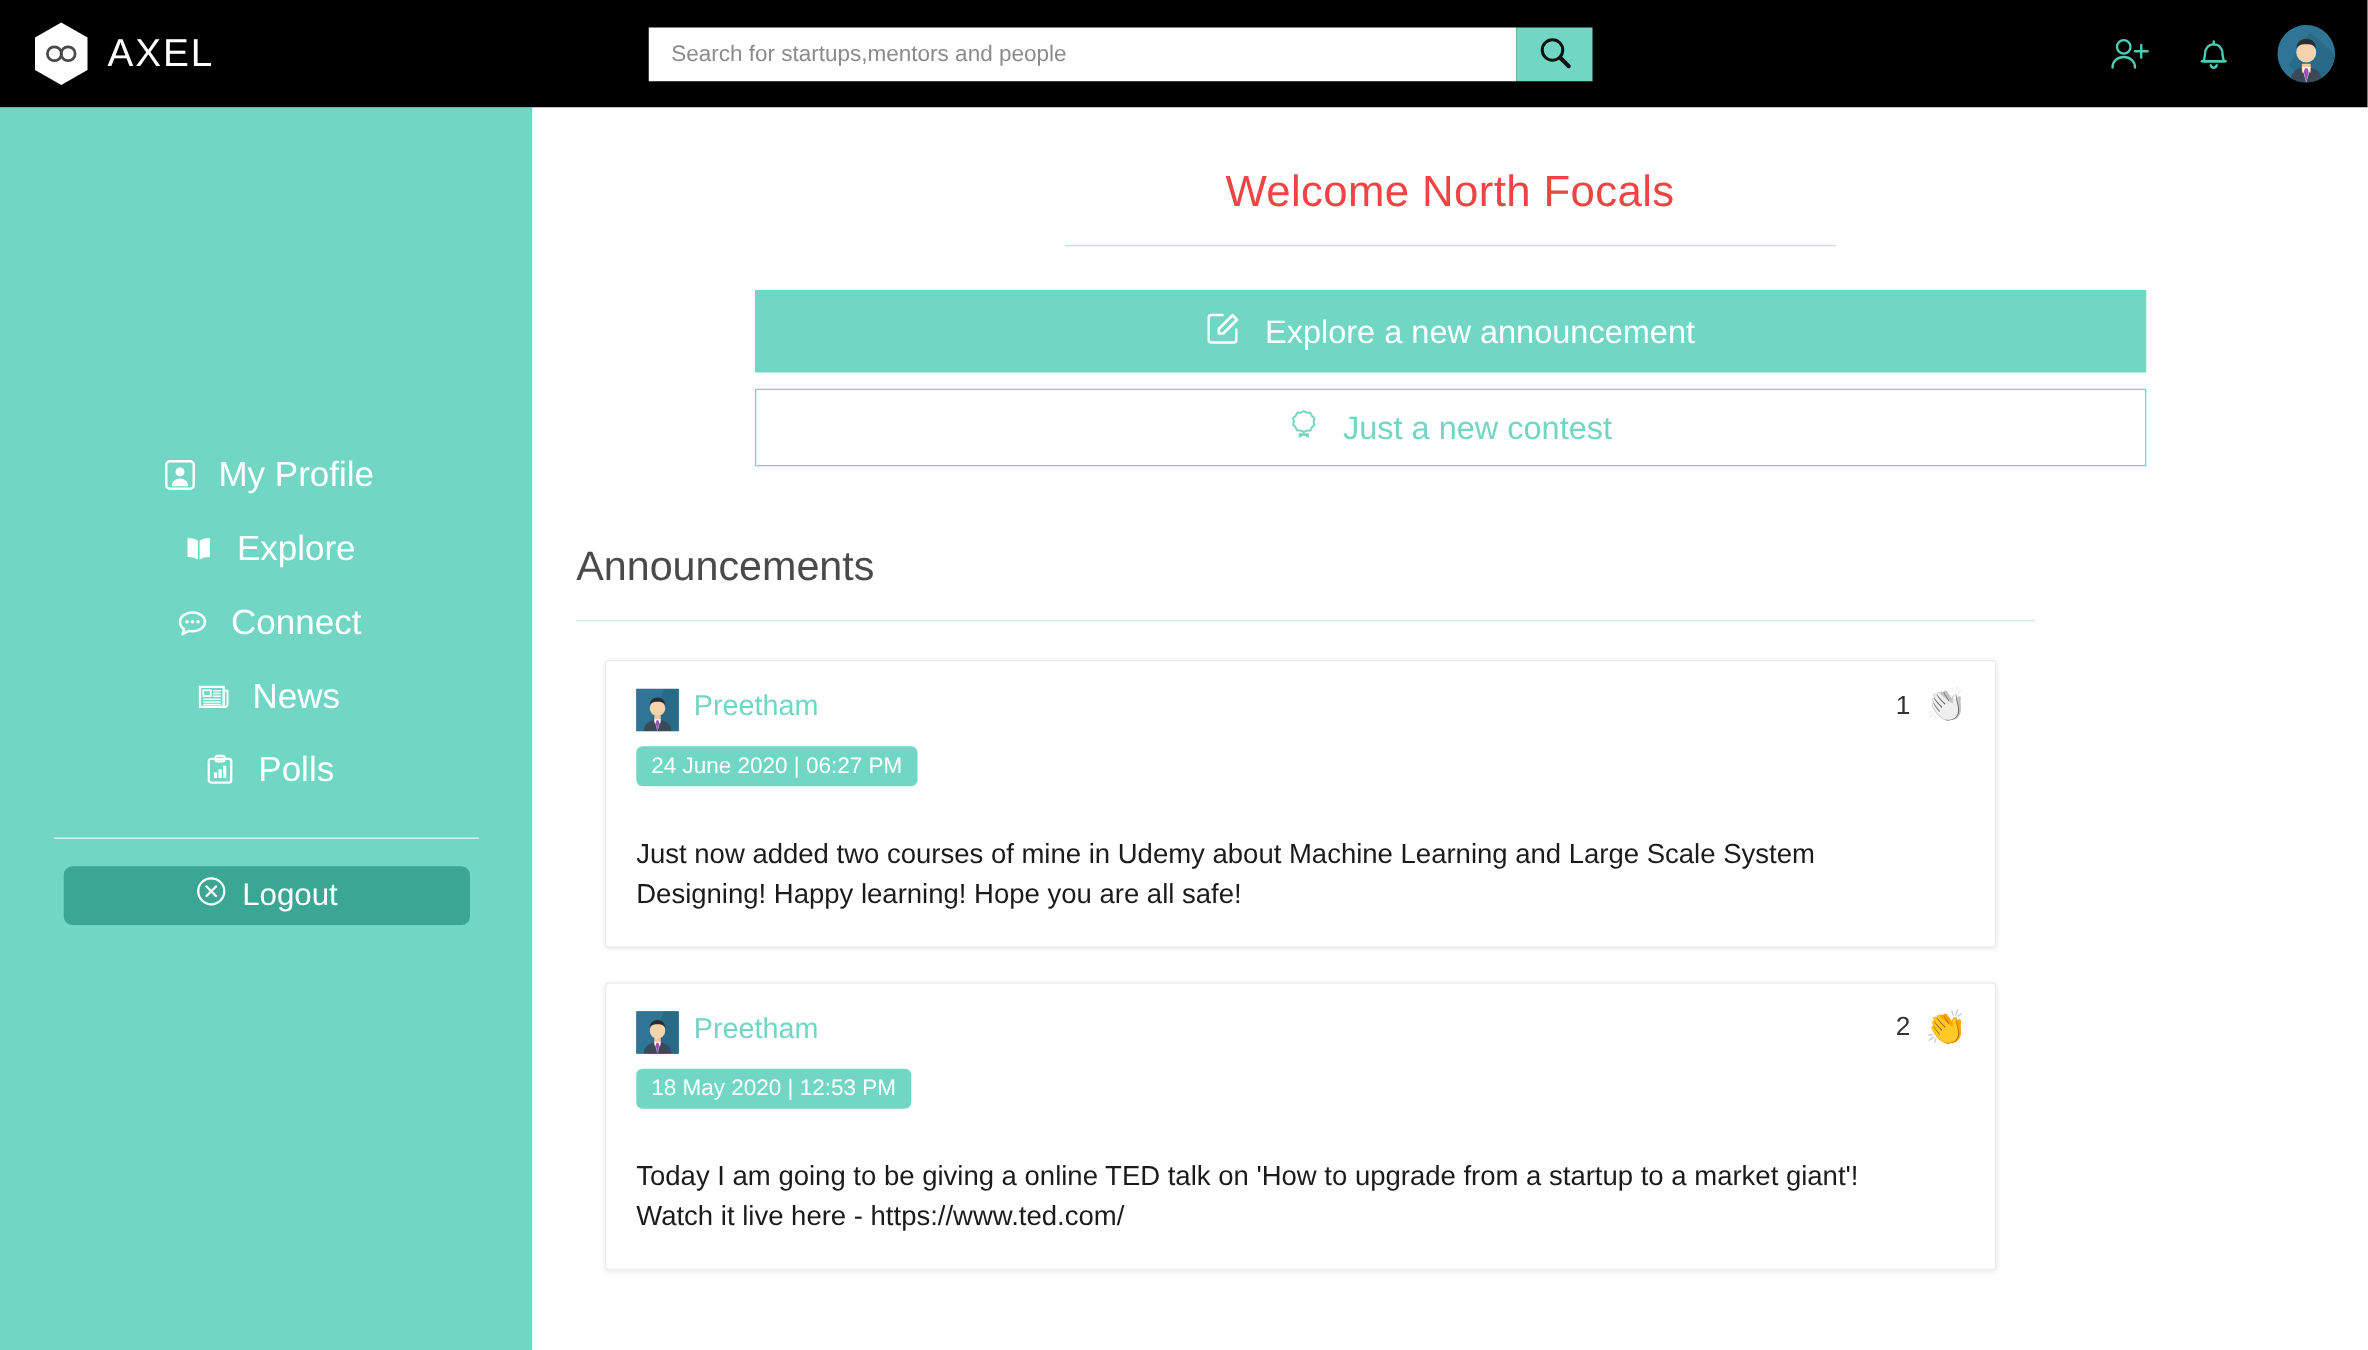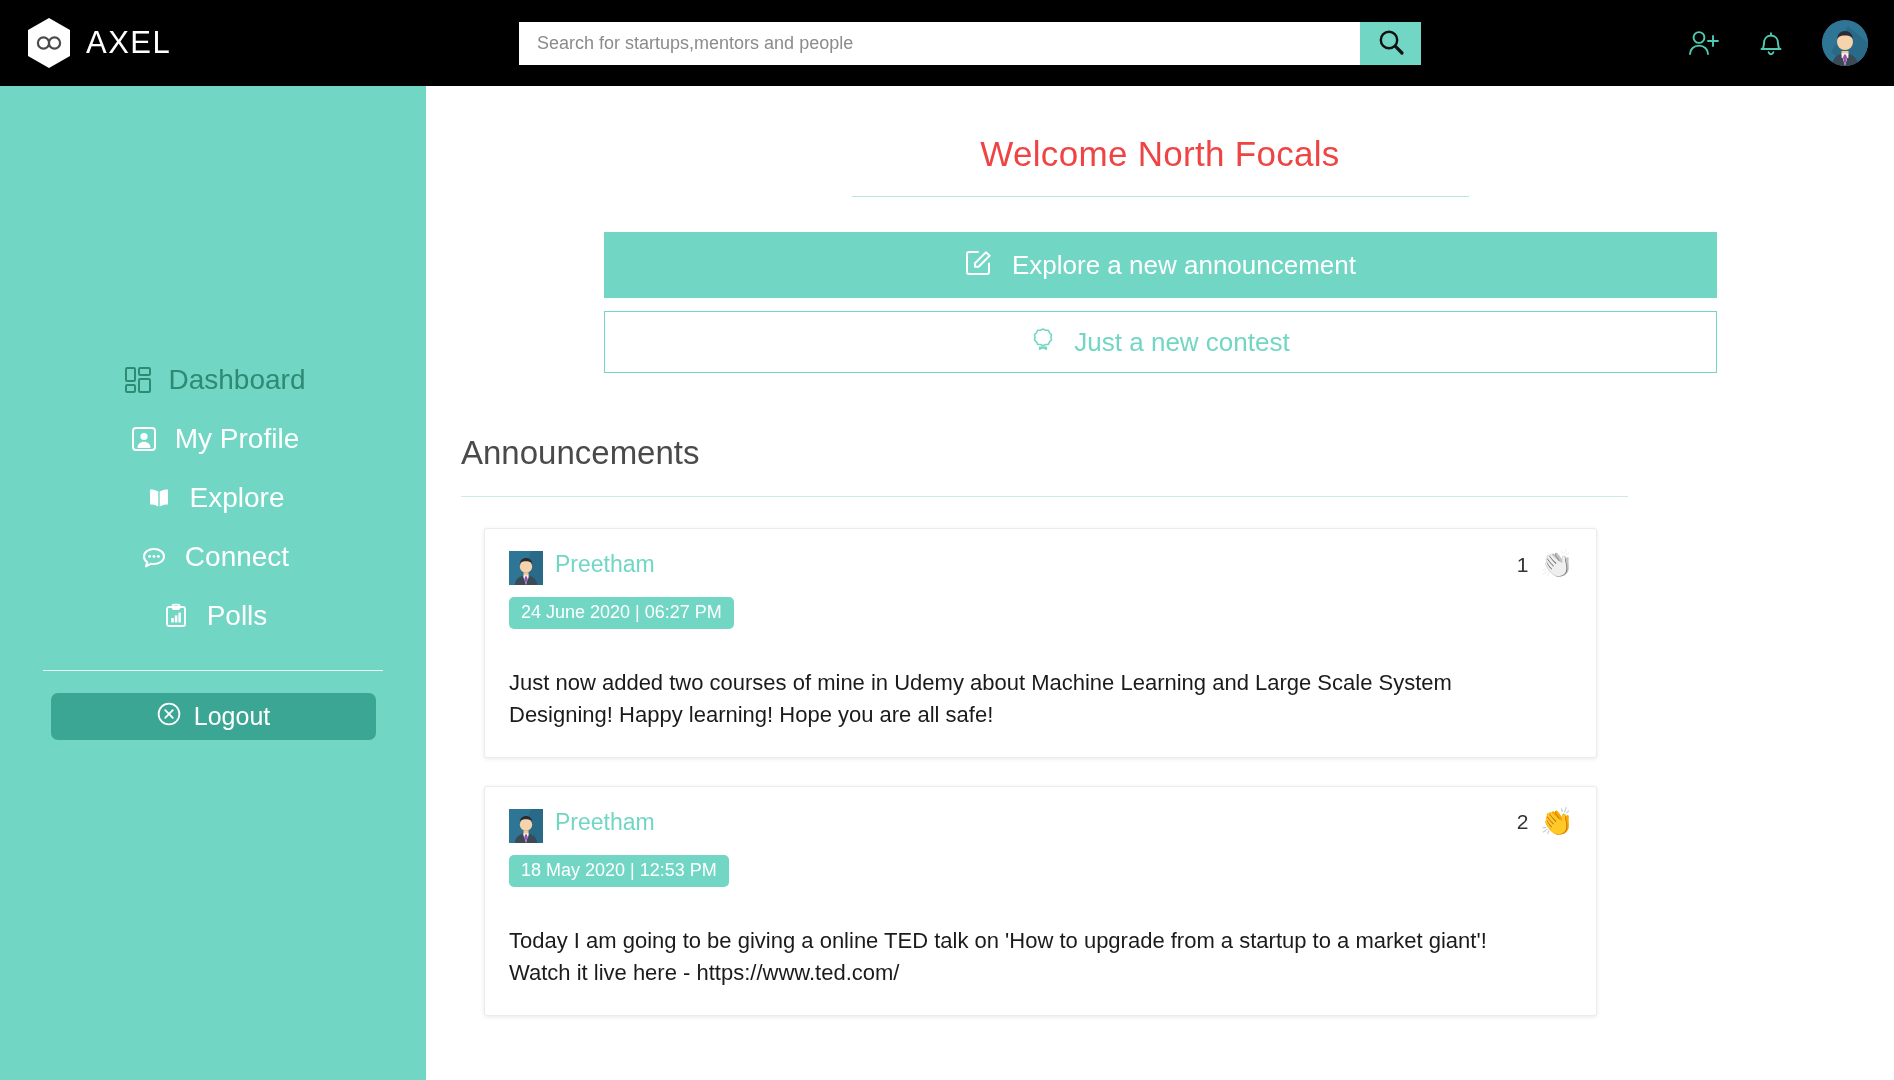--- a/index.html
+++ b/index.html
@@ -41,21 +41,21 @@
     letter-spacing: 1.5px;
     font-weight: 300;
   }
 
   .searchwrap {
     position: absolute;
     left: 519px;
     top: 22px;
     display: flex;
     height: 43px;
-    width: 902px;
+    width: 755px;
     border-radius: 13px;
   }
   .searchinput {
     flex: 1;
     border: none;
     outline: none;
     background: #ffffff;
     font-size: 18px;
     font-family: "Liberation Sans", sans-serif;
     color: #333;
@@ -327,31 +327,20 @@
         <path d="M22 34.5h2l1 3-2 8-2-8z" fill="#9b4fb5"></path>
       </svg>
     </span>
   </div>
 </div>
 
 <div class="sidebar">
 
   <div class="nav">
 
-    <div class="nav-item active">
-      <span class="nav-ico">
-        <svg width="28" height="28" viewBox="0 0 28 28" fill="none" stroke="#2f8a74" stroke-width="2">
-          <rect x="2" y="2" width="9" height="13" rx="1.2"></rect>
-          <rect x="15" y="2" width="11" height="7" rx="1.2"></rect>
-          <rect x="2" y="19" width="9" height="7" rx="1.2"></rect>
-          <rect x="15" y="13" width="11" height="13" rx="1.2"></rect>
-        </svg>
-      </span>
-      <span>Dashboard</span>
-    </div>
 
     <div class="nav-item">
       <span class="nav-ico">
         <svg width="28" height="28" viewBox="0 0 28 28">
           <rect x="3" y="3" width="22" height="22" rx="3" fill="none" stroke="#fff" stroke-width="2"></rect>
           <circle cx="14" cy="11.5" r="3.6" fill="#fff"></circle>
           <path d="M7.5 23c0-4 3-6.2 6.5-6.2s6.5 2.2 6.5 6.2z" fill="#fff"></path>
         </svg>
       </span>
       <span>My Profile</span>
@@ -372,20 +361,38 @@
         <svg width="28" height="28" viewBox="0 0 28 28">
           <path d="M14 6c5.6 0 10 3.2 10 7.4S19.6 21 14 21c-1 0-2-.1-2.9-.3L6 23.4l1.3-4.1C5.3 18 4 15.8 4 13.4 4 9.2 8.4 6 14 6z" fill="none" stroke="#fff" stroke-width="2" stroke-linejoin="round"></path>
           <circle cx="9.6" cy="13.4" r="1.45" fill="#fff"></circle>
           <circle cx="14" cy="13.4" r="1.45" fill="#fff"></circle>
           <circle cx="18.4" cy="13.4" r="1.45" fill="#fff"></circle>
         </svg>
       </span>
       <span>Connect</span>
     </div>
 
+    <div class="nav-item">
+      <span class="nav-ico">
+        <svg width="28" height="28" viewBox="0 0 28 28">
+          <rect x="3" y="6.5" width="19" height="16" fill="none" stroke="#fff" stroke-width="1.8"></rect>
+          <path d="M22 9.5h3v11a2 2 0 0 1-3 1.8z" fill="none" stroke="#fff" stroke-width="1.6"></path>
+          <rect x="5.6" y="9.2" width="6" height="4.6" fill="none" stroke="#fff" stroke-width="1.4"></rect>
+          <g stroke="#fff" stroke-width="1.3">
+            <line x1="13.4" y1="9.6" x2="19.6" y2="9.6"></line>
+            <line x1="13.4" y1="11.8" x2="19.6" y2="11.8"></line>
+            <line x1="13.4" y1="14" x2="19.6" y2="14"></line>
+            <line x1="5.6" y1="16.4" x2="19.6" y2="16.4"></line>
+            <line x1="5.6" y1="18.6" x2="19.6" y2="18.6"></line>
+            <line x1="5.6" y1="20.6" x2="19.6" y2="20.6"></line>
+          </g>
+        </svg>
+      </span>
+      <span>News</span>
+    </div>
 
     <div class="nav-item">
       <span class="nav-ico">
         <svg width="28" height="28" viewBox="0 0 28 28">
           <rect x="5" y="5" width="18" height="19" rx="2" fill="none" stroke="#fff" stroke-width="1.8"></rect>
           <rect x="10.5" y="2.6" width="7" height="4.4" rx="1.2" fill="none" stroke="#fff" stroke-width="1.8"></rect>
           <g fill="#fff">
             <rect x="9.2" y="16" width="2.6" height="4.4"></rect>
             <rect x="12.8" y="13.4" width="2.6" height="7"></rect>
             <rect x="16.4" y="10.6" width="2.6" height="9.8"></rect>

